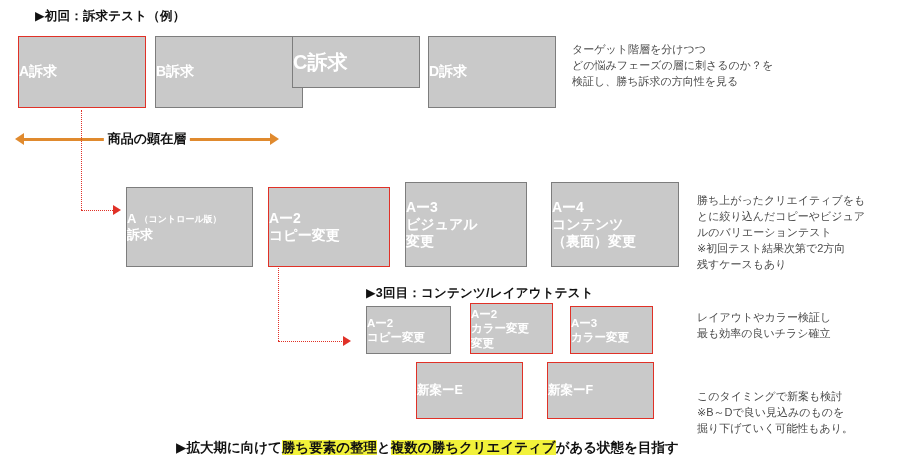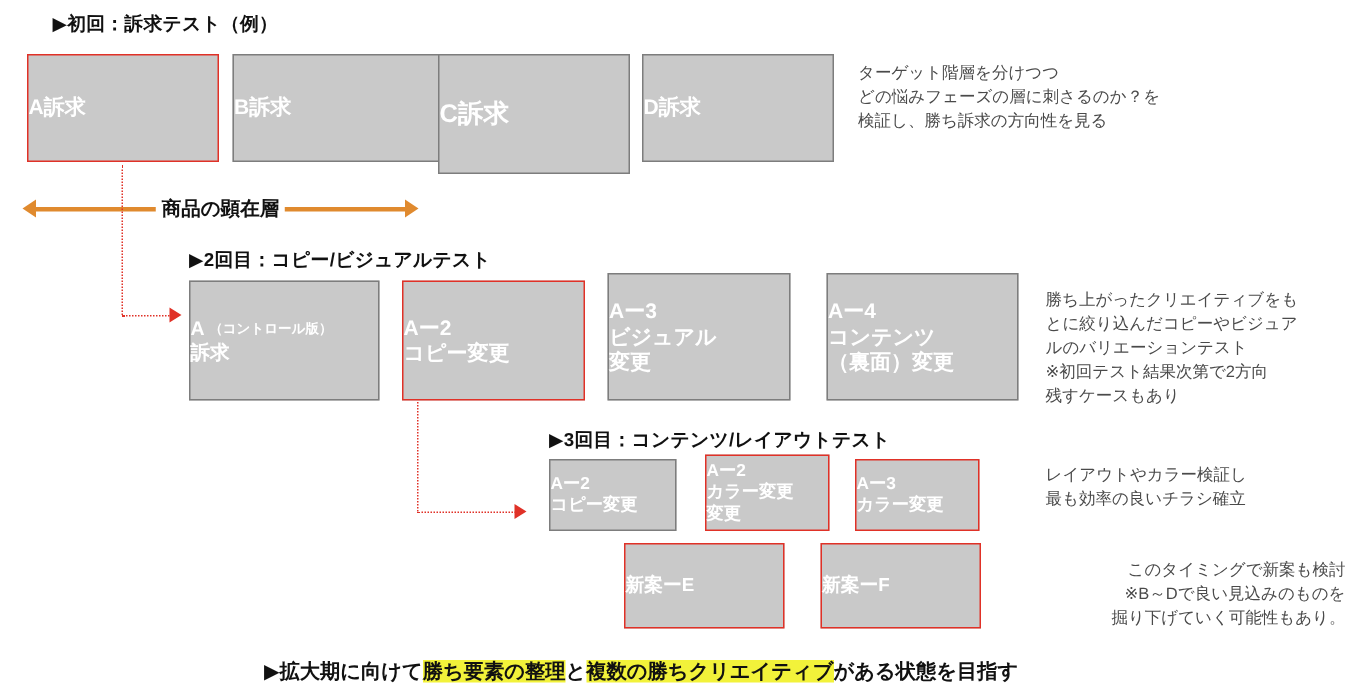--- a/index.html
+++ b/index.html
@@ -133,21 +133,21 @@
 <div id="canvas">
 
   <div class="heading" style="left:18px; top:10px;padding-left:17px;">▶初回：訴求テスト（例）</div>
 
   <div class="box red" style="left:18px; top:36px; width:128px; height:72px; font-size:14px;">
     <span class="l">A訴求</span>
   </div>
   <div class="box grey" style="left:155px; top:36px; width:148px; height:72px; font-size:14px;">
     <span class="l">B訴求</span>
   </div>
-  <div class="box grey" style="left:292px; top:36px; width:128px; height:80px; font-size:17px;">
+  <div class="box grey" style="left:292px; top:36px; width:128px; height:52px; font-size:20px;">
     <span class="l">C訴求</span>
   </div>
   <div class="box grey" style="left:428px; top:36px; width:128px; height:72px; font-size:14px;">
     <span class="l">D訴求</span>
   </div>
 
   <div class="note" style="left:572px; top:42px; width:320px;">ターゲット階層を分けつつ
 どの悩みフェーズの層に刺さるのか？を
 検証し、勝ち訴求の方向性を見る</div>
 
@@ -156,21 +156,20 @@
     <div class="tip l"></div>
     <div class="tip r"></div>
     <div class="lbl">商品の顕在層</div>
   </div>
 
 
   <div class="dline v" style="left:81px; top:110px; height:100px;"></div>
   <div class="dline h" style="left:81px; top:210px; width:34px;"></div>
   <div class="dhead" style="left:113px; top:205px;"></div>
 
-  <div class="heading" style="left:126px; top:167px;">▶2回目：コピー/ビジュアルテスト</div>
 
   <div class="box grey" style="left:126px; top:187px; width:127px; height:80px; font-size:13px;">
     <span class="l"><span>A</span> <span class="small">（コントロール版）</span></span>
     <span class="l">訴求</span>
   </div>
 
   <div class="box red" style="left:268px; top:187px; width:122px; height:80px; font-size:14px;">
     <span class="l">Aー2</span>
     <span class="l">コピー変更</span>
   </div>
@@ -218,21 +217,21 @@
   <div class="note" style="left:697px; top:310px; width:200px;">レイアウトやカラー検証し
 最も効率の良いチラシ確立</div>
 
   <div class="box red" style="left:416px; top:362px; width:107px; height:57px; font-size:12.5px;">
     <span class="l">新案ーE</span>
   </div>
   <div class="box red" style="left:547px; top:362px; width:107px; height:57px; font-size:12.5px;">
     <span class="l">新案ーF</span>
   </div>
 
-  <div class="note" style="left:697px; top:373px; width:200px;text-align:right;">このタイミングで新案も検討
+  <div class="note" style="left:697px; top:389px; width:200px;">このタイミングで新案も検討
 ※B～Dで良い見込みのものを
 掘り下げていく可能性もあり。</div>
 
   <div id="conclusion">
     <span>▶拡大期に向けて</span><span class="hl">勝ち要素の整理</span><span>と</span><span class="hl">複数の勝ちクリエイティブ</span><span>がある状態を目指す</span>
   </div>
 
 </div>
 
 </body></html>

